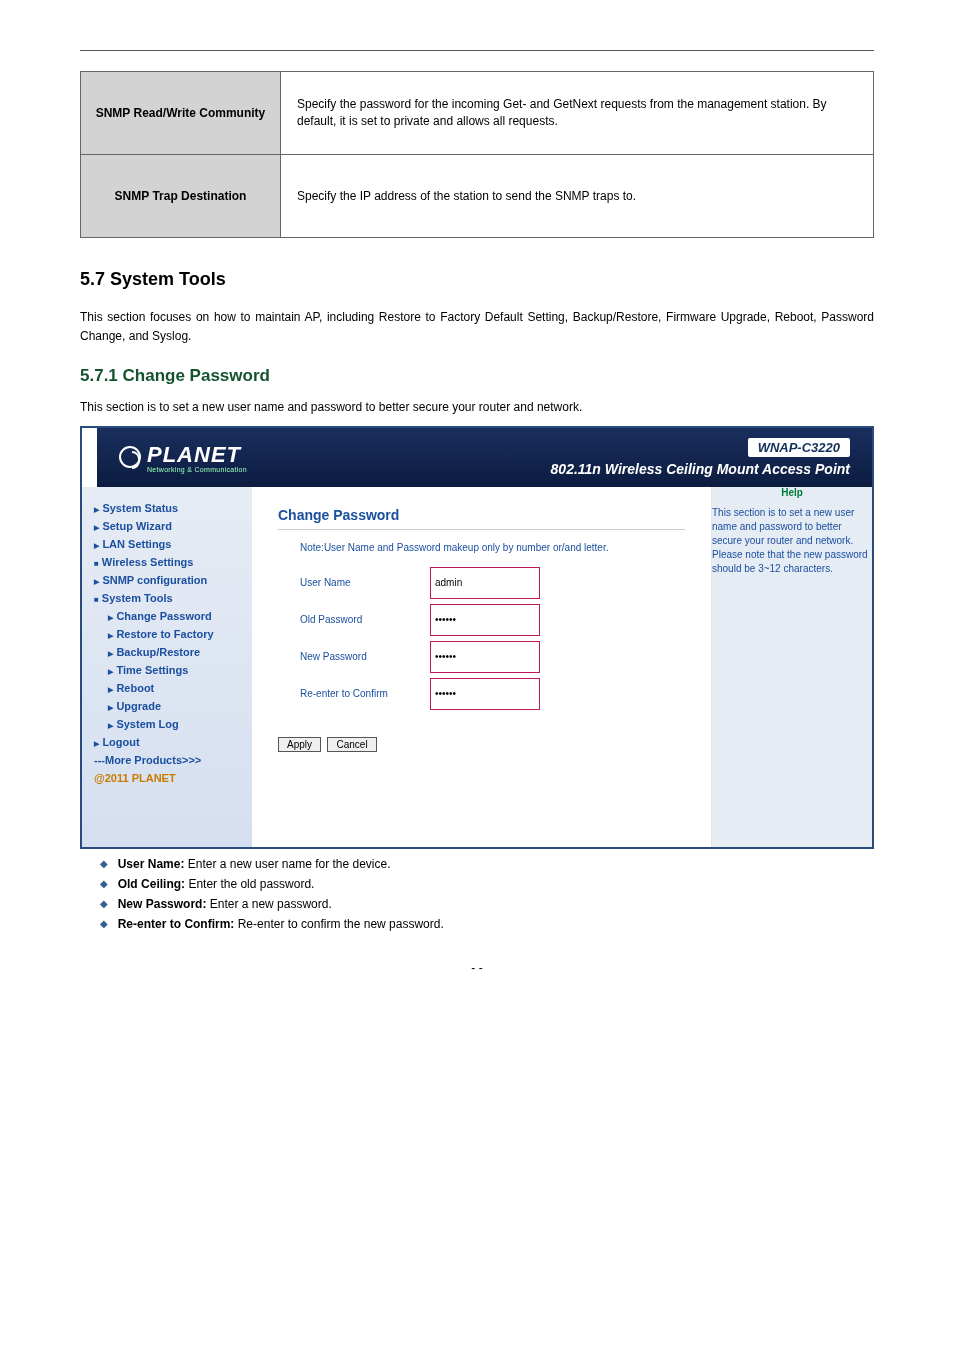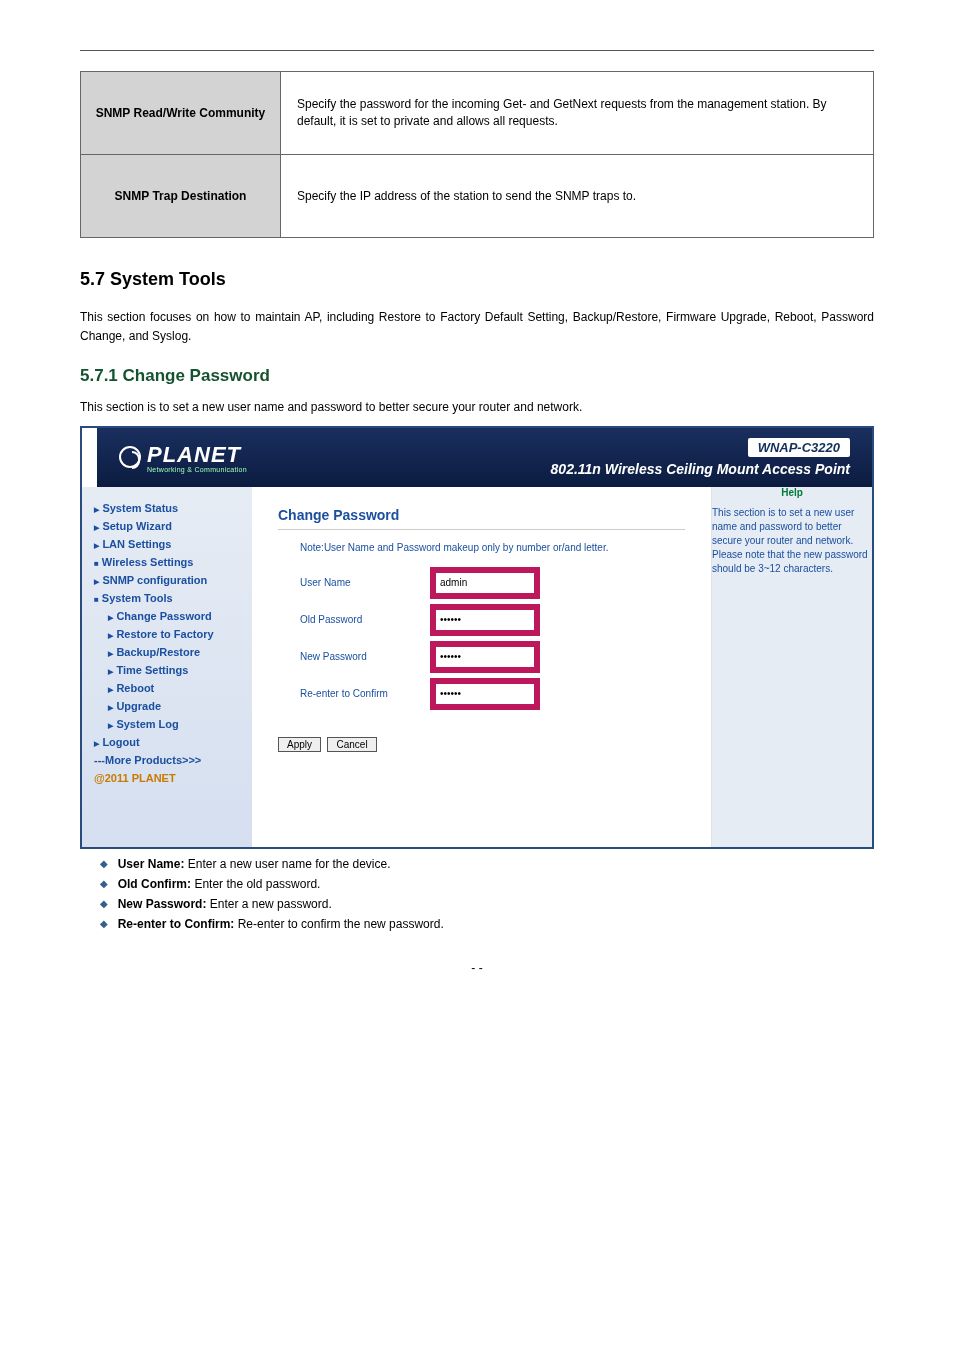--- a/index.html
+++ b/index.html
@@ -40,21 +40,21 @@
 .sidebar .mi.orange { color:#c97a00; }
 .sidebar .arrow::before { content:"▶"; font-size:7px; margin-right:3px; }
 .sidebar .block::before { content:"■"; font-size:8px; margin-right:3px; }
 
 .mainpane { flex:1; background:#fff; padding: 20px 26px; min-height:330px; border-right:1px solid #e2e2e2;}
 .mp-title { color:#1b4fa0; font-weight:bold; font-size:14px; border-bottom:1px solid #ccc; padding-bottom:6px; margin-bottom:12px; }
 .mp-note { color:#1b4fa0; font-size:10px; margin: 6px 0 14px 22px; }
 .frm { margin-left:22px; }
 .frow { display:flex; align-items:center; margin: 5px 0; }
 .flabel { color:#1b4fa0; font-size:10px; width:130px; }
-.finput { border:6px solid #be185d; font-size:10px; padding:10px 4px; width:110px; height:32px; }
+.finput { border:1px solid #be185d; font-size:10px; padding:10px 4px; width:110px; height:32px; }
 .btnrow { margin-top: 24px; }
 .btn { font-size:10px; padding:1px 8px; border:1px solid #555; background:#efefef; cursor:pointer; margin-right:2px;}
 
 .helppane { width: 160px; background:#e6ecf4; padding:0; font-size:10px; }
 .help-t { color:#007a3d; font-weight:bold; text-align:center; margin-bottom:8px; }
 .help-b { color:#1b4fa0; line-height:1.4; }
 </style>
 </head>
 <body>
 
@@ -142,19 +142,19 @@
       <div class="helppane">
         <div class="help-t">Help</div>
         <div class="help-b">This section is to set a new user name and password to better secure your router and network. Please note that the new password should be 3~12 characters.</div>
       </div>
     </div>
   </div>
 
 
   <ul class="body" id="bullets">
       <li><b>User Name: </b>Enter a new user name for the device.</li>
-      <li><b>Old Confirm: </b>Enter the old password.</li>
+      <li><b>Old Ceiling: </b>Enter the old password.</li>
       <li><b>New Password: </b>Enter a new password.</li>
       <li><b>Re-enter to Confirm: </b>Re-enter to confirm the new password.</li>
     </ul>
 
   <div class="pgnum">-  -</div>
 </div>
 
 </body></html>

